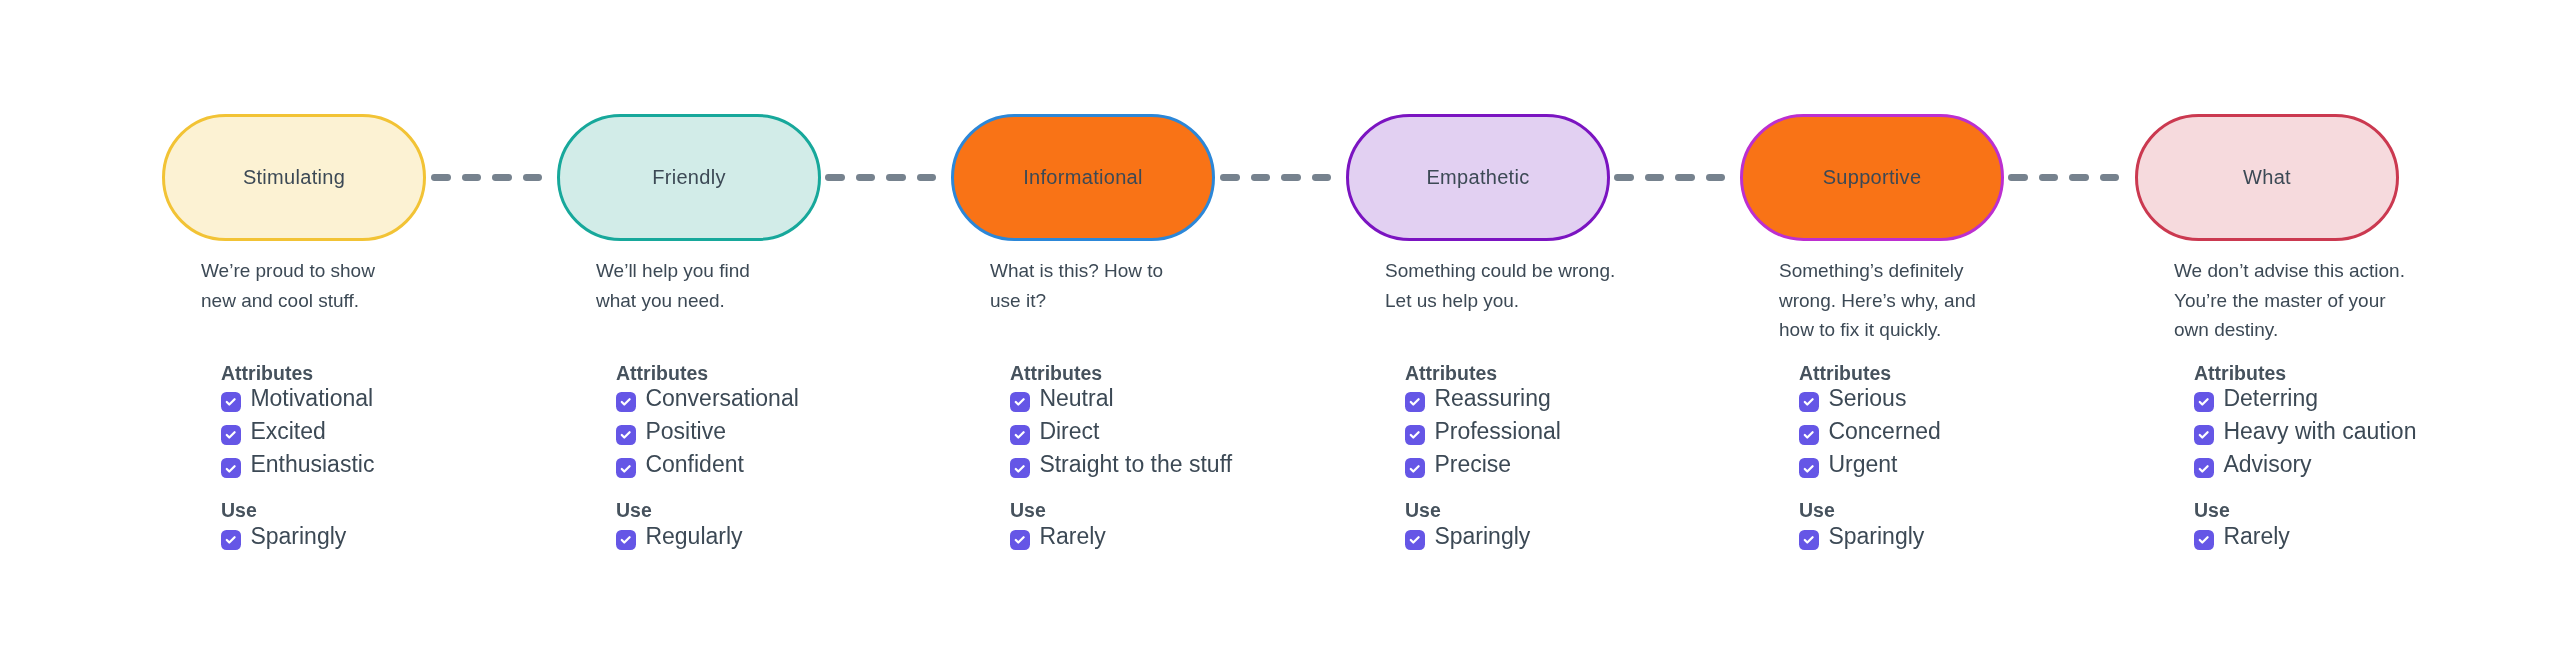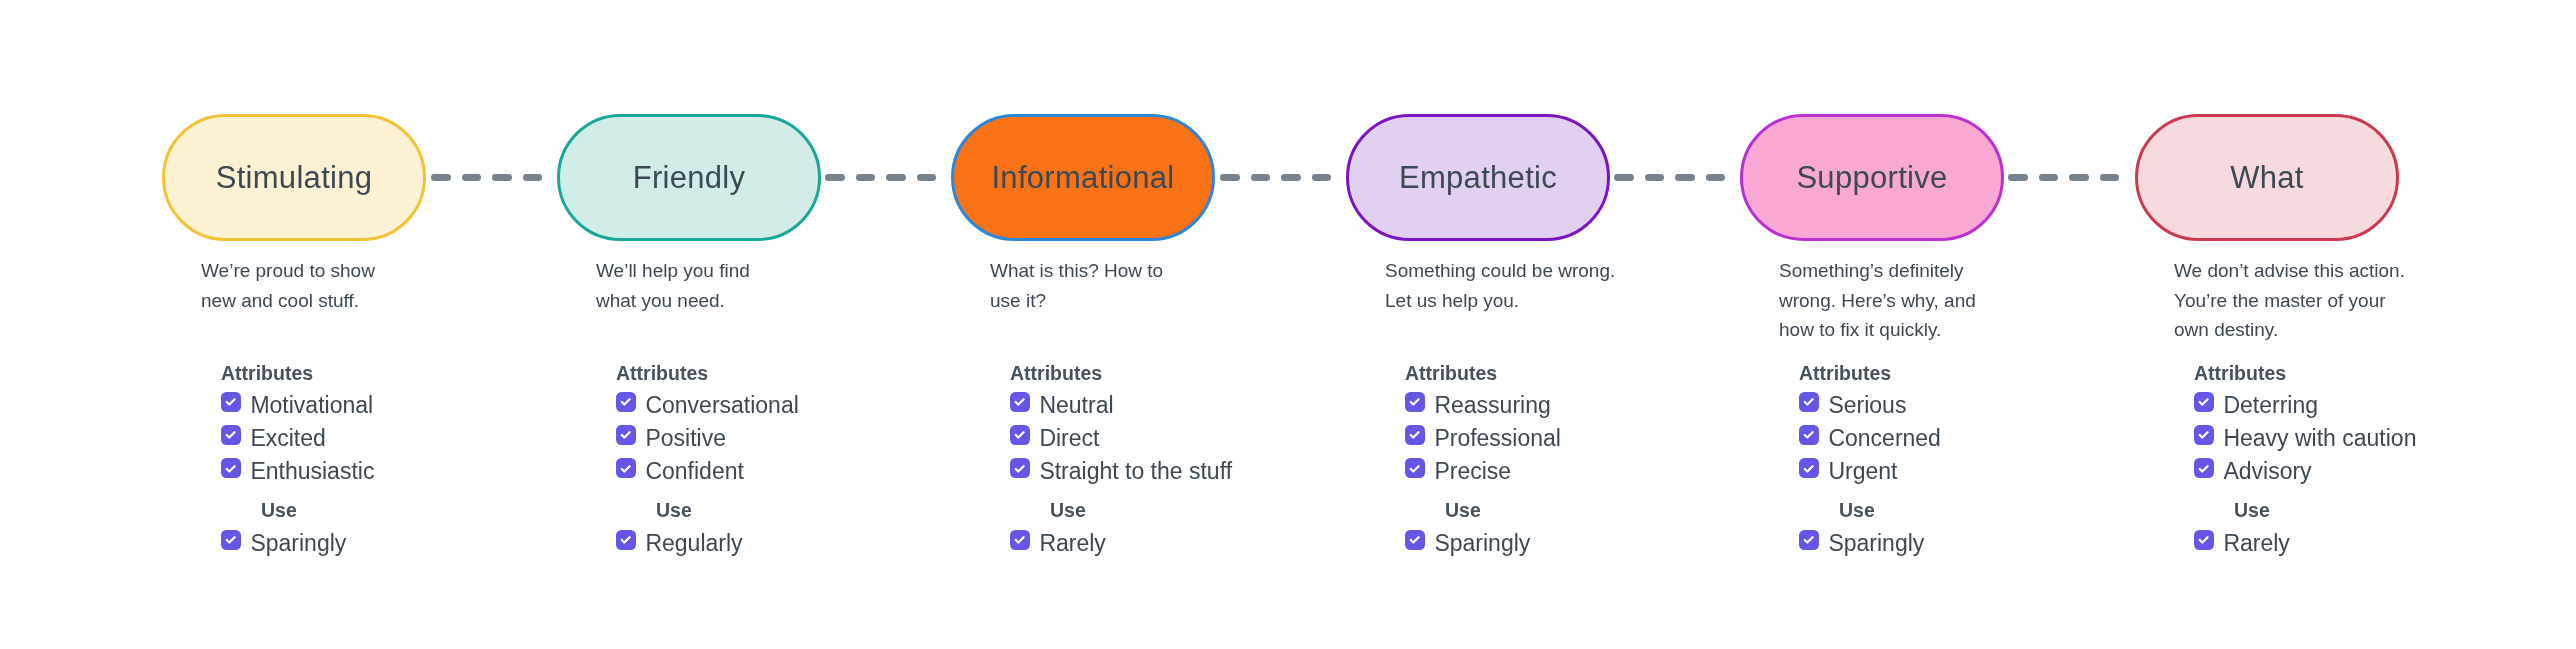--- a/index.html
+++ b/index.html
@@ -39,21 +39,21 @@
     left: 0;
     width: 264px;
     height: 127px;
     border: 3.4px solid;
     border-radius: 64px;
     display: flex;
     align-items: center;
     justify-content: center;
   }
   .pill-label {
-    font-size: 31px;
+    font-size: 20px;
     font-weight: 500;
     letter-spacing: 0.3px;
     color: var(--text);
   }
 
   
   .desc {
     position: absolute;
     top: 256px;
     left: 39px;
@@ -68,24 +68,24 @@
   
   .attrs { position: absolute; top: 362px; left: 59px; }
   .use   { position: absolute; top: 499px; left: 59px; }
   .hd {
     margin: 0 0 6.7px 0;
     font-size: 19.5px;
     line-height: 23px;
     font-weight: 700;
     color: var(--heading);
   }
-  .use .hd { margin-bottom: 8px; margin-left: 40px; }
+  .use .hd { margin-bottom: 8px; }
   .row {
     display: flex;
-    align-items: flex-start;
+    align-items: flex-end;
     gap: 9.4px;
     height: 20px;
     margin-bottom: 13.4px;
   }
   .cb {
     width: 20px;
     height: 20px;
     border-radius: 5.4px;
     background: var(--checkbox);
     display: flex;
@@ -308,21 +308,21 @@
             <svg viewBox="0 0 24 24">
               <path d="M5 12.5l4.5 4.5L19 7.5" stroke="currentColor" stroke-width="4" fill="none" stroke-linecap="round" stroke-linejoin="round"></path>
             </svg>
           </span>
         <span class="lbl">Sparingly</span>
       </div>
     </div>
   </section>
 
   <section class="col c4">
-    <div class="pill" style="background-color: #f9a8d4; border-color: rgb(188, 47, 208);">
+    <div class="pill" style="background-color: #f97316; border-color: rgb(188, 47, 208);">
       <span class="pill-label">Supportive</span>
     </div>
     <p class="desc">Something’s definitely
 wrong. Here’s why, and
 how to fix it quickly.</p>
     <div class="attrs">
       <h3 class="hd">Attributes</h3>
       <div class="row">
         <span class="cb">
             <svg viewBox="0 0 24 24">

